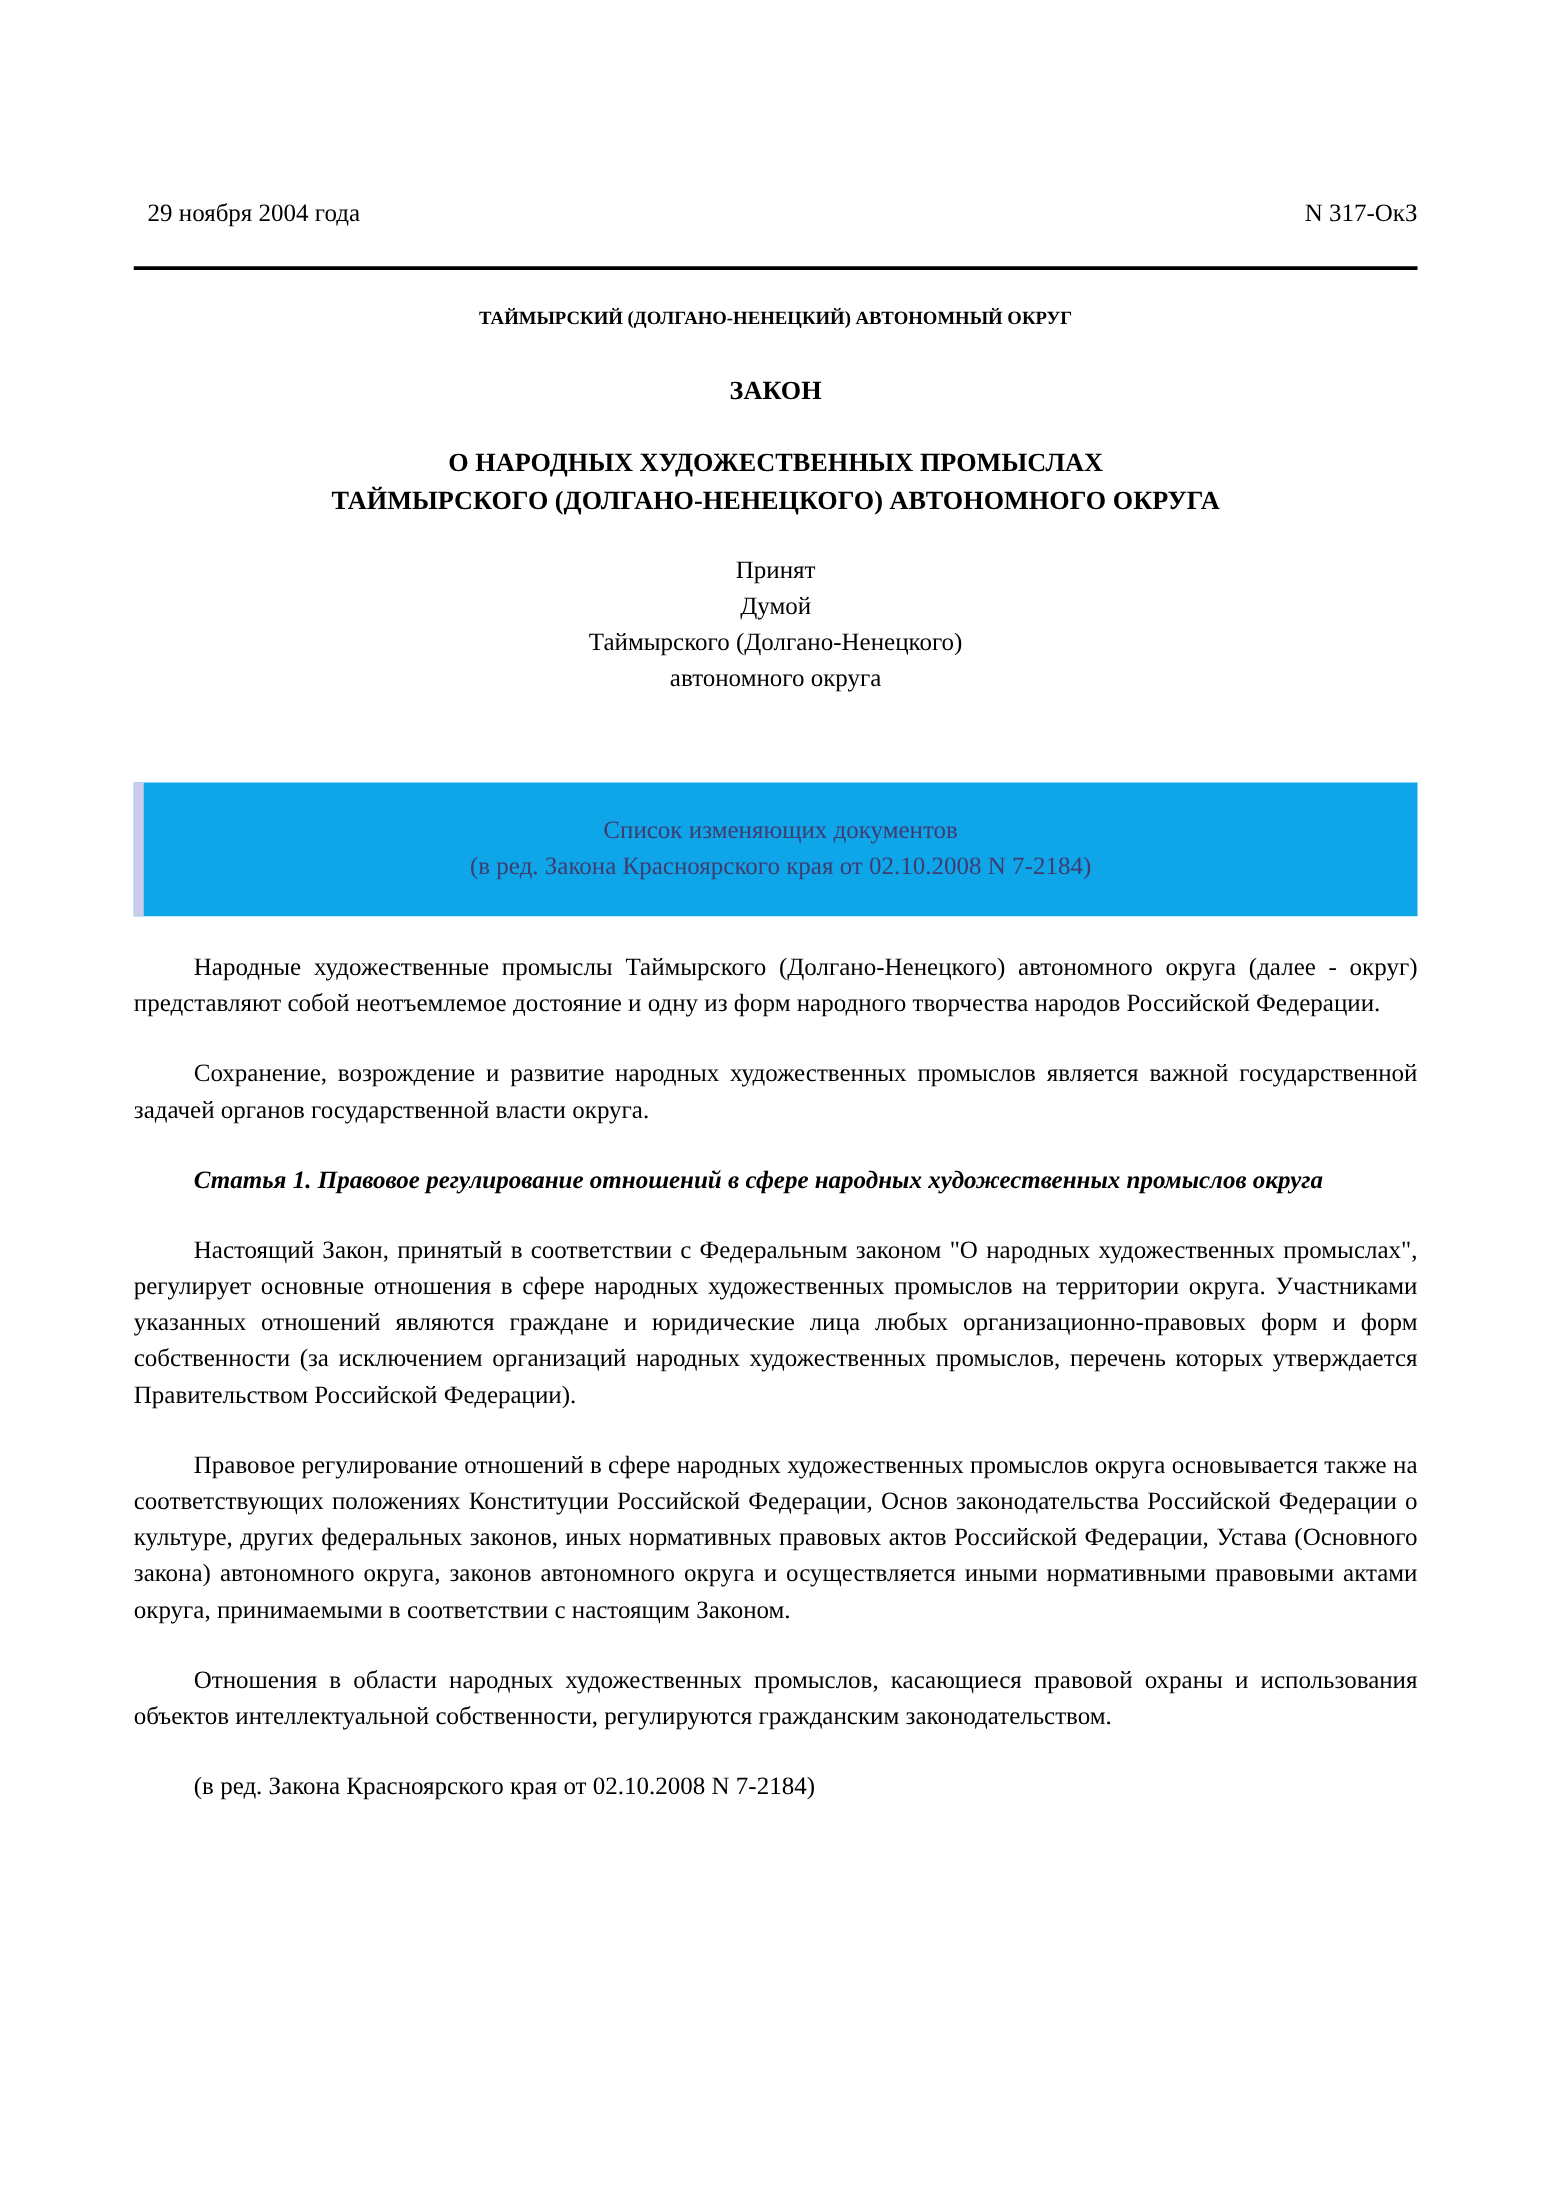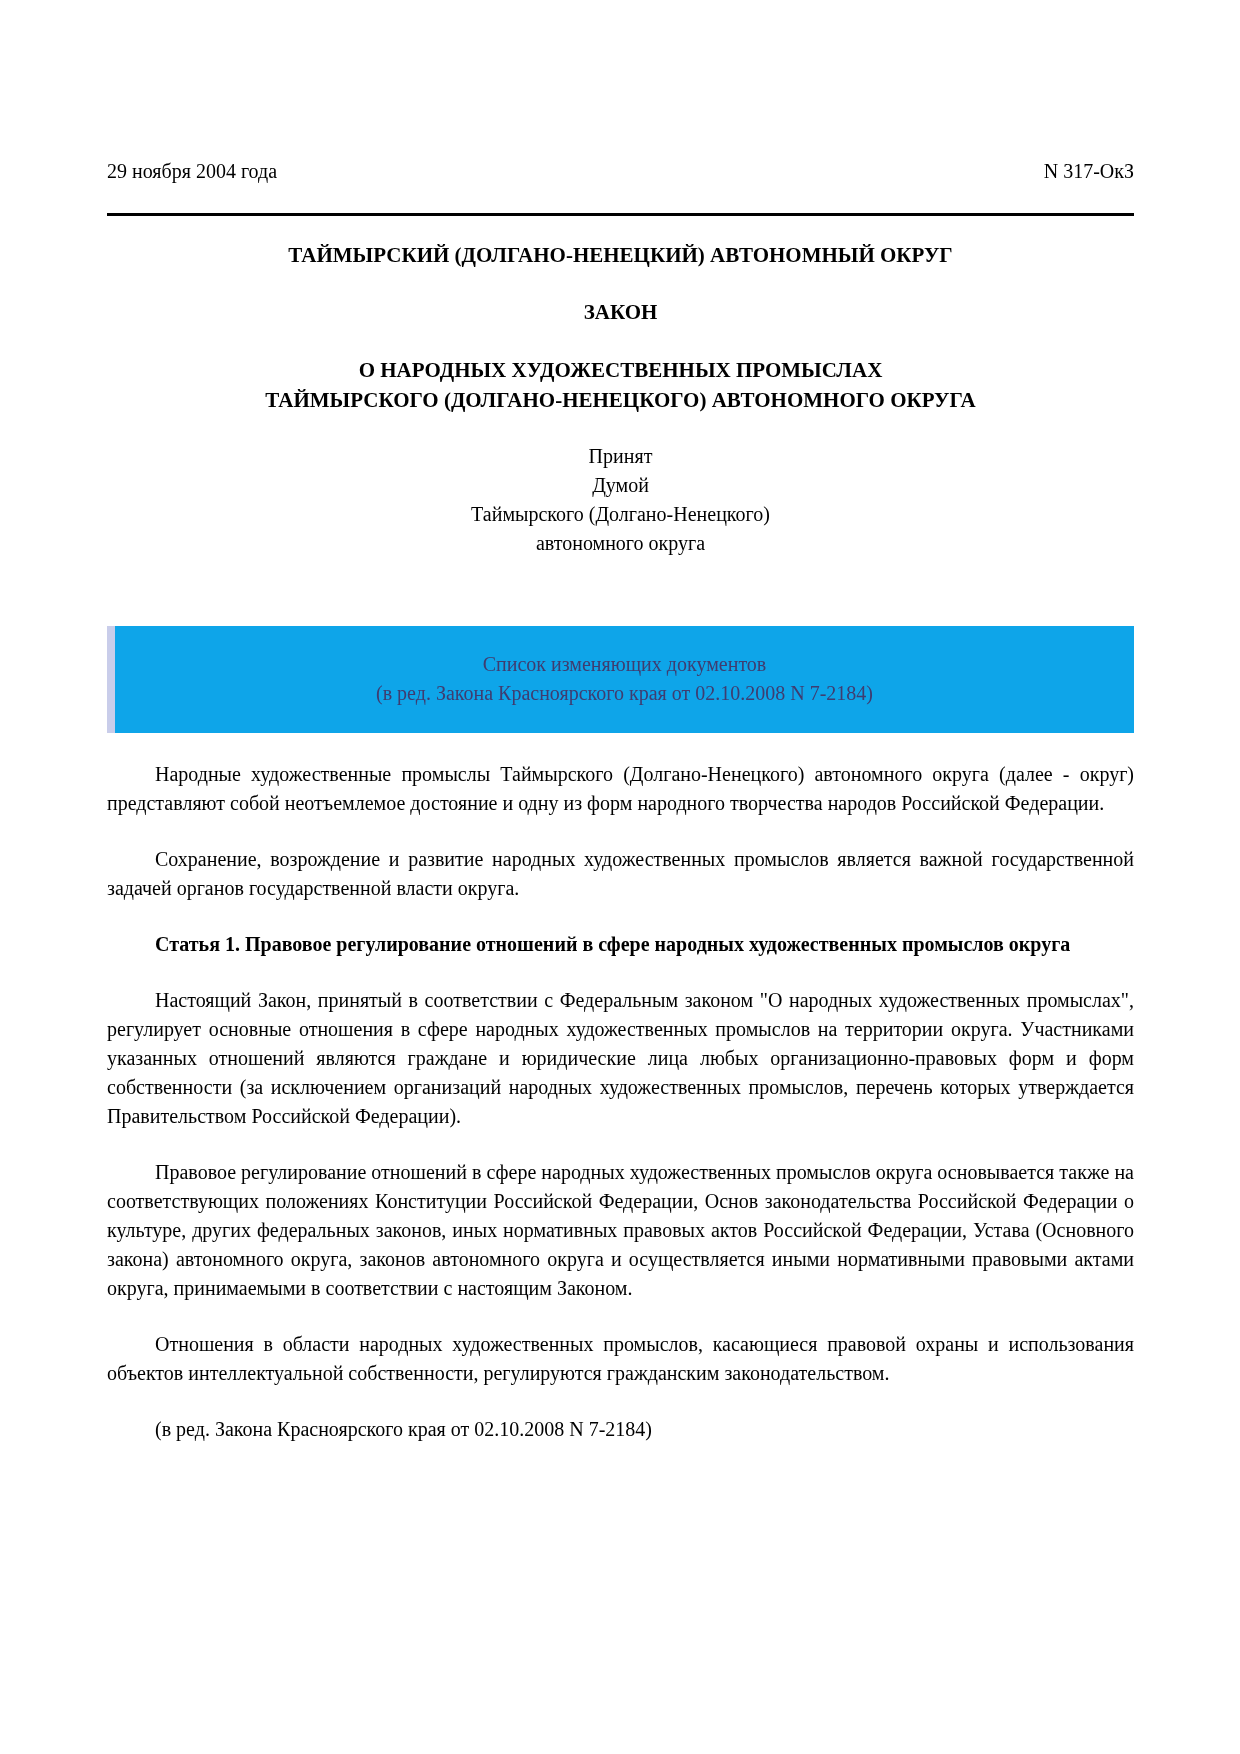--- a/index.html
+++ b/index.html
@@ -19,28 +19,29 @@
     width: 1240px;
     height: 1754px;
     padding: 160px 106px 0 107px;
   }
   .doc-header {
     display: flex;
     justify-content: space-between;
     align-items: baseline;
     font-size: 20px;
     line-height: 23px;
+    margin-left: 11px;
   }
   .rule {
     border: none;
     border-top: 3px solid #000000;
     margin: 30px 0 0 0;
   }
   .title-block { text-align: center; font-weight: bold; }
-  .title-region  { font-size: 21px; line-height: 26px; margin-top: 26px; }
+  .title-region  { font-size: 15px; line-height: 26px; margin-top: 26px; }
   .title-doctype { font-size: 21px; line-height: 26px; margin-top: 31px; }
   .title-subject { font-size: 21px; line-height: 30px; margin-top: 30px; }
   .adoption {
     text-align: center;
     font-size: 20px;
     line-height: 29px;
     margin-top: 27px;
   }
   .amend-box {
     margin-top: 68px;
@@ -53,20 +54,21 @@
     padding: 24px 0 25px 0;
   }
   .body-text { font-size: 20px; line-height: 29px; }
   .body-text p {
     margin: 27px 0 0 0;
     text-align: justify;
     text-indent: 48px;
   }
   .article-heading {
     font-weight: bold;
+    font-style: italic;
   }
   .revision-line {
     margin: 0;
     font-size: 20px;
     line-height: 29px;
     text-align: left;
     text-indent: 0;
   }
 </style>
 </head>

